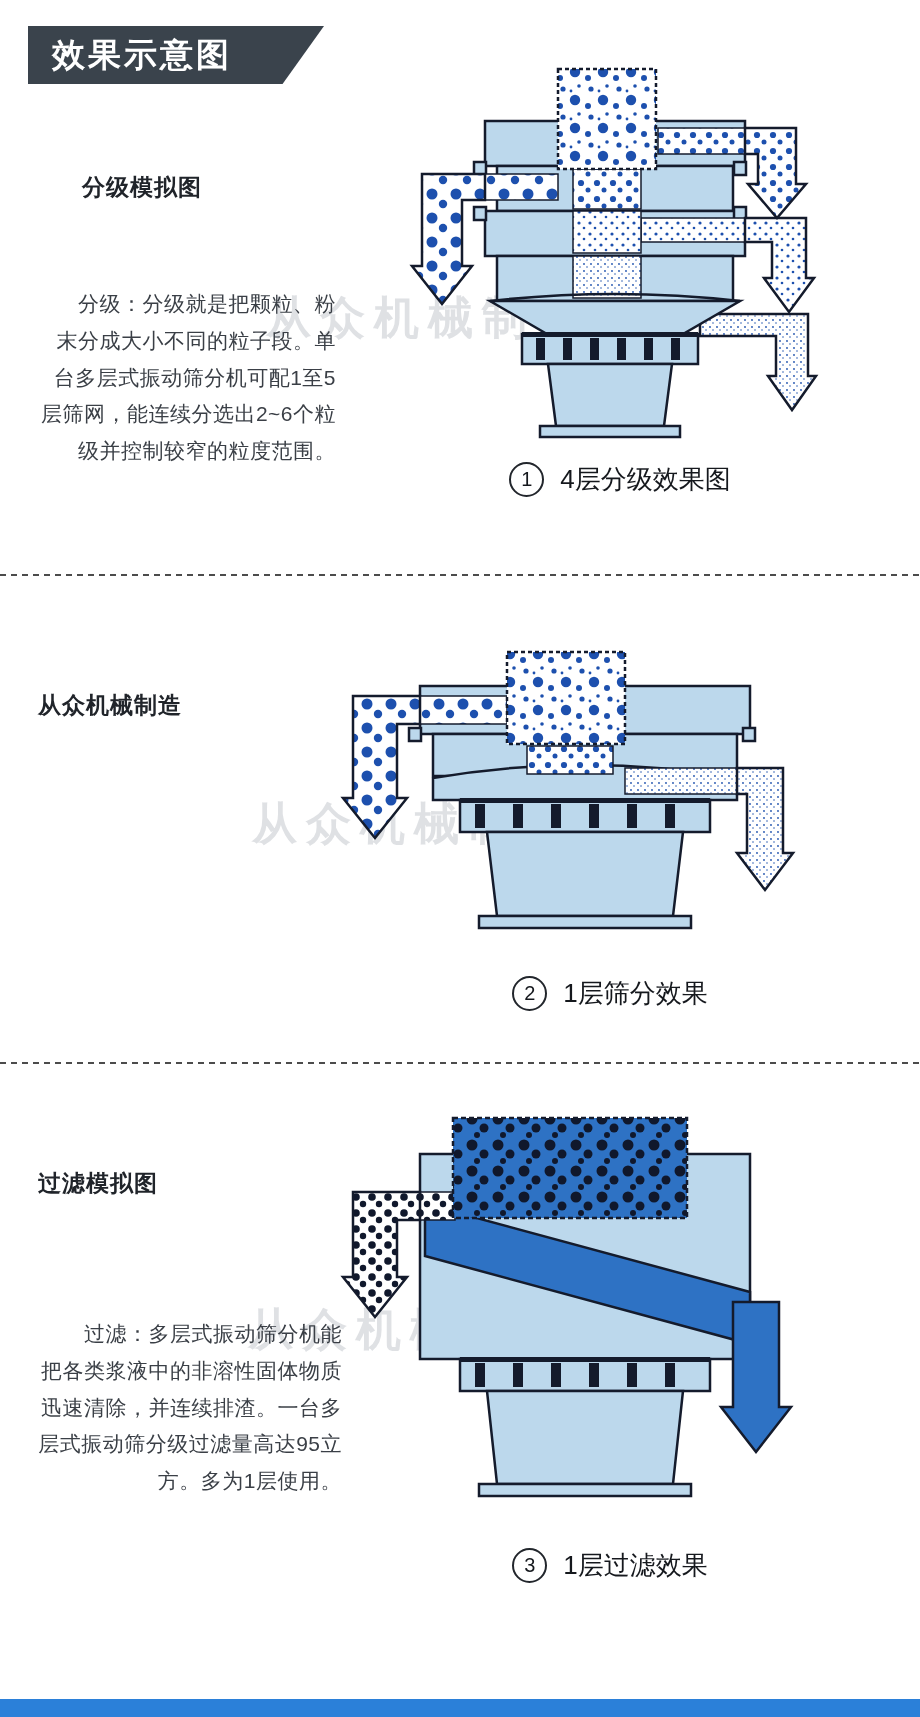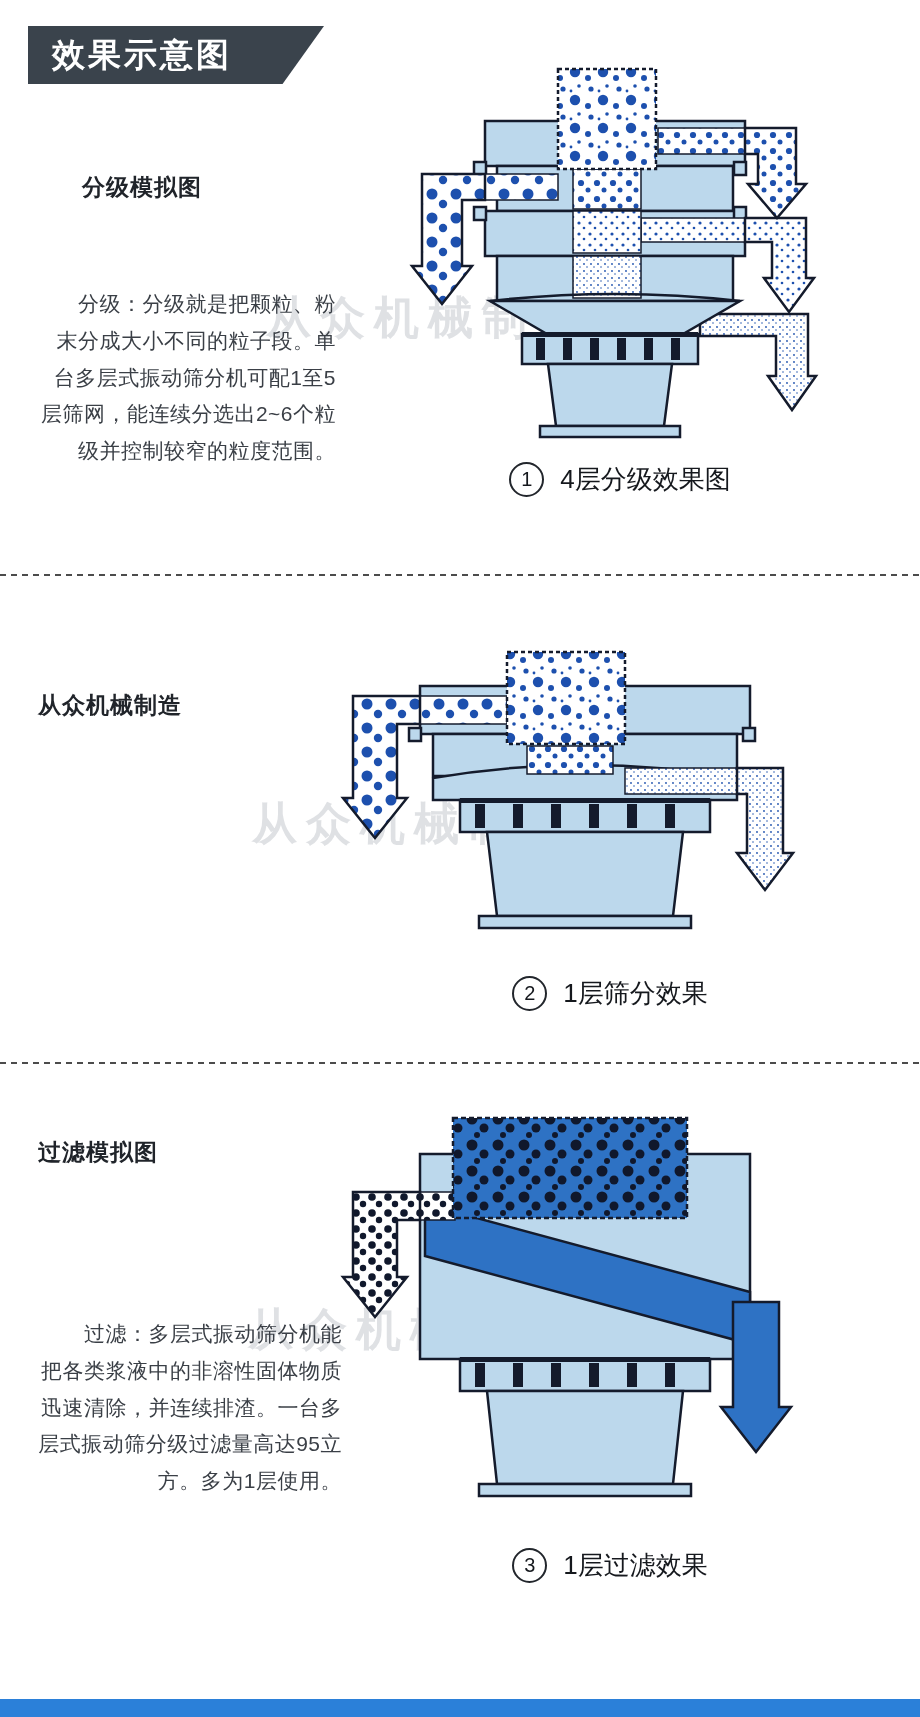--- a/index.html
+++ b/index.html
@@ -214,21 +214,21 @@
     </svg>
   </div>
 
   <div class="caption" style="left:420px;top:976px;width:380px;">
     <span class="num">2</span>
     <span>1层筛分效果</span>
   </div>
 
   <div class="divider" style="top:1062px;"></div>
 
-  <div class="sec-title" style="left:38px;top:1137px;text-align:center;">过滤模拟图</div>
+  <div class="sec-title" style="left:38px;top:1168px;text-align:center;">过滤模拟图</div>
   <div class="watermark" style="left:248px;top:1300px;">从众机械制造</div>
   <div class="sec-body" style="left:36px;top:1316px;width:306px;">过滤：多层式振动筛分机能把各类浆液中的非溶性固体物质迅速清除，并连续排渣。一台多层式振动筛分级过滤量高达95立方。多为1层使用。</div>
 
   <div class="diagram" style="left:335px;top:1112px;">
     <svg viewBox="0 0 470 420" width="470" height="420">
       <defs>
         <pattern id="d3-slurry" width="26" height="26" patternUnits="userSpaceOnUse">
           <rect class="btile" width="26" height="26"></rect>
           <circle class="bdot" cx="7" cy="7" r="5.5"></circle>
             <circle class="bdot" cx="19" cy="16" r="4.5"></circle>

